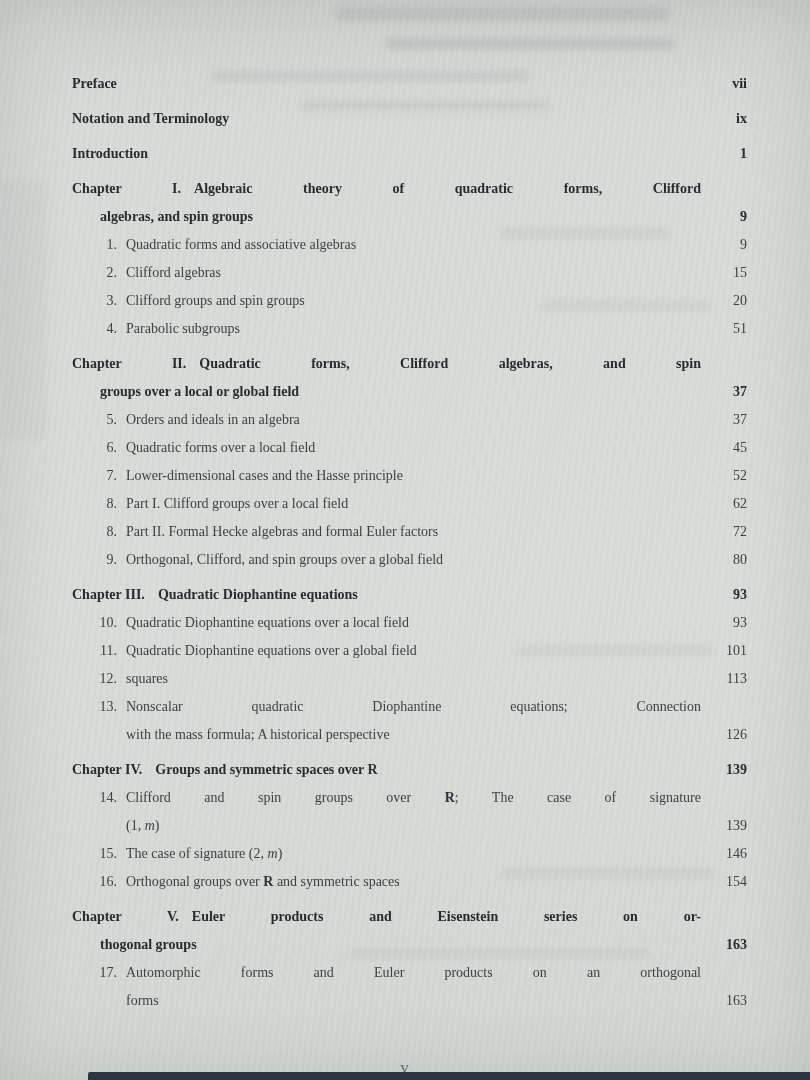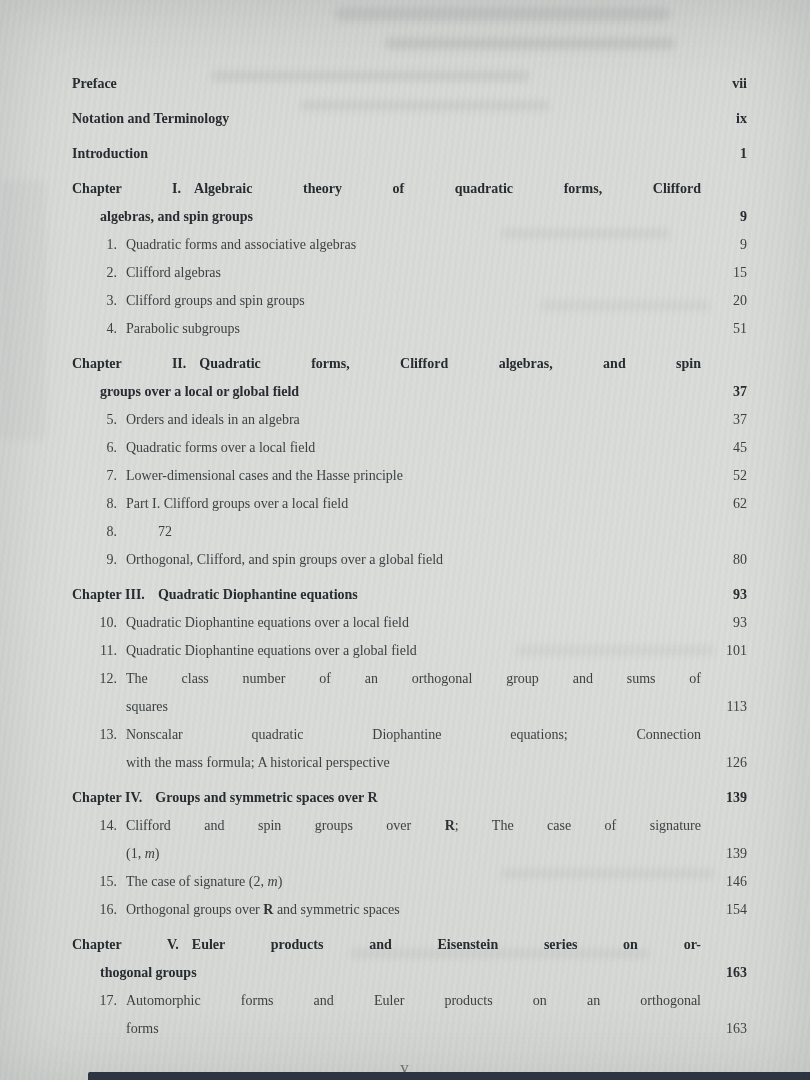--- a/index.html
+++ b/index.html
@@ -154,20 +154,23 @@
           </div>
           <div class="sec">
             <div class="sec-num">8.</div>
             <div class="sec-body">
               <div class="line">Part I. Clifford groups over a local field</div>
             </div>
             <div class="pagecol">62</div>
           </div>
           <div class="sec">
             <div class="sec-num">8.</div>
+            <div class="sec-body">
+              <div class="line">Part II. Formal Hecke algebras and formal Euler factors</div>
+            </div>
             <div class="pagecol">72</div>
           </div>
           <div class="sec">
             <div class="sec-num">9.</div>
             <div class="sec-body">
               <div class="line">Orthogonal, Clifford, and spin groups over a global field</div>
             </div>
             <div class="pagecol">80</div>
           </div>
         </div>
@@ -188,21 +191,20 @@
           <div class="sec">
             <div class="sec-num">11.</div>
             <div class="sec-body">
               <div class="line">Quadratic Diophantine equations over a global field</div>
             </div>
             <div class="pagecol">101</div>
           </div>
           <div class="sec">
             <div class="sec-num">12.</div>
             <div class="sec-body">
-              <div class="line just">The class number of an orthogonal group and sums of</div>
               <div class="line">squares</div>
             </div>
             <div class="pagecol">113</div>
           </div>
           <div class="sec">
             <div class="sec-num">13.</div>
             <div class="sec-body">
               <div class="line just">Nonscalar quadratic Diophantine equations; Connection</div>
               <div class="line">with the mass formula; A historical perspective</div>
             </div>

